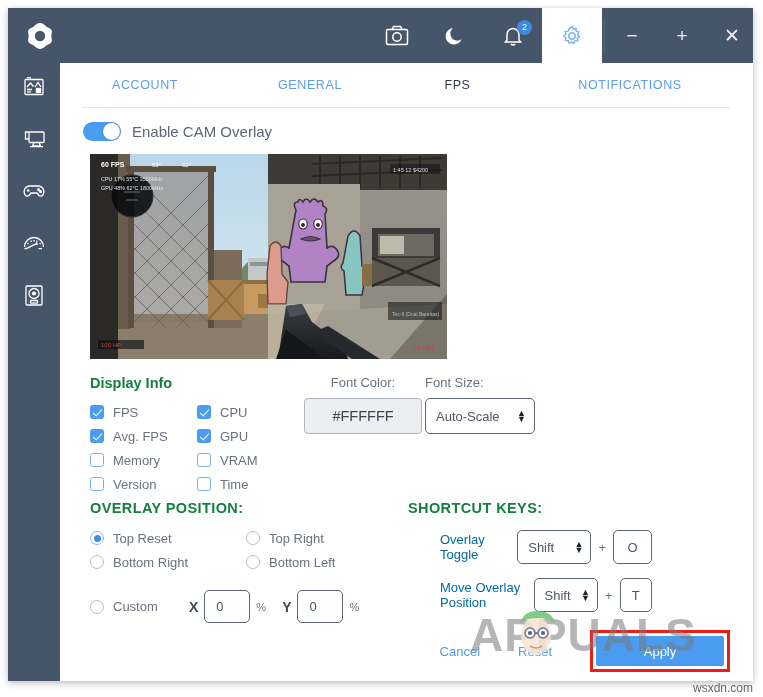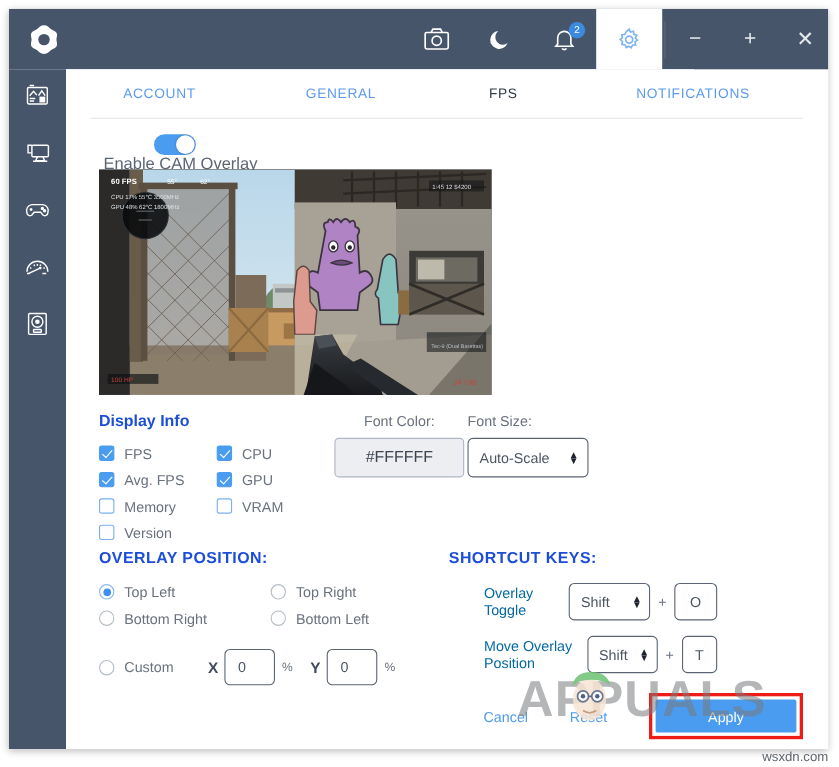--- a/index.html
+++ b/index.html
@@ -123,21 +123,21 @@
     position: absolute;
     left: 22px; top: 44px;
     width: 648px; height: 1px;
     background: #e3e6ea;
   }
 
   
   .toggle-row {
     position: absolute;
     left: 23px; top: 59px;
-    display: flex; align-items: center; flex-direction: column;
+    display: flex; align-items: center;
   }
   .toggle {
     width: 38px; height: 19px;
     border-radius: 10px;
     background: #4a9cf0;
     position: relative;
     flex: none;
   }
   .toggle .knob {
     position: absolute;
@@ -161,21 +161,21 @@
     width: 357px; height: 205px;
     overflow: hidden;
     background: #2c2a26;
   }
   .pv-svg { display: block; width: 357px; height: 205px; }
 
   
   .sec-title {
     font-size: 14.5px;
     font-weight: bold;
-    color: #1d4ed8;
+    color: #15803d;
     font-family: "Liberation Sans", sans-serif;
   }
   .sec-title.caps { letter-spacing: 0.4px; }
 
   .display-info { position: absolute; left: 30px; top: 312px; }
   .cb-grid {
     margin-top: 9px;
     display: grid;
     grid-template-columns: 107px 107px;
     grid-auto-rows: 24px;
@@ -680,20 +680,24 @@
           </div>
           <div class="cb-item">
             <span class="cb"></span>
             <span class="cb-label">VRAM</span>
           </div>
 
           <div class="cb-item">
             <span class="cb"></span>
             <span class="cb-label">Version</span>
           </div>
+          <div class="cb-item">
+            <span class="cb"></span>
+            <span class="cb-label">Time</span>
+          </div>
         </div>
       </div>
 
       <div class="font-color-grp">
         <div class="fld-label">Font Color:</div>
         <div class="color-input">#FFFFFF</div>
       </div>
 
       <div class="font-size-grp">
         <div class="fld-label">Font Size:</div>
@@ -705,21 +709,21 @@
           </span>
         </div>
       </div>
 
       <div class="overlay-pos">
         <div class="sec-title caps">OVERLAY POSITION:</div>
 
         <div class="radio-grid">
           <div class="rd-item">
             <span class="rd sel"></span>
-            <span class="rd-label">Top Left</span>
+            <span class="rd-label">Top Reset</span>
           </div>
           <div class="rd-item">
             <span class="rd"></span>
             <span class="rd-label">Top Right</span>
           </div>
           <div class="rd-item">
             <span class="rd"></span>
             <span class="rd-label">Bottom Right</span>
           </div>
           <div class="rd-item">

